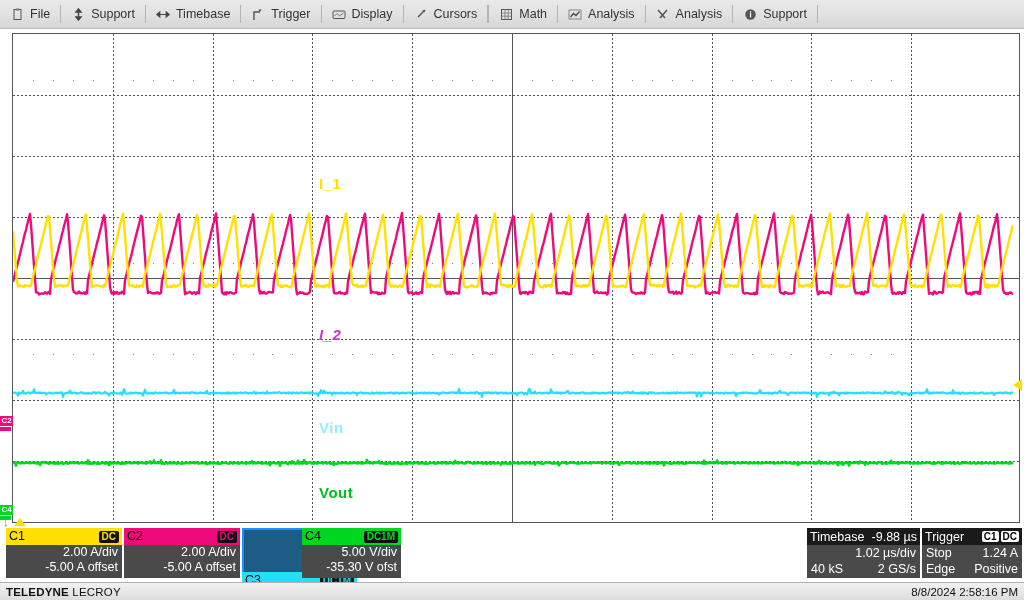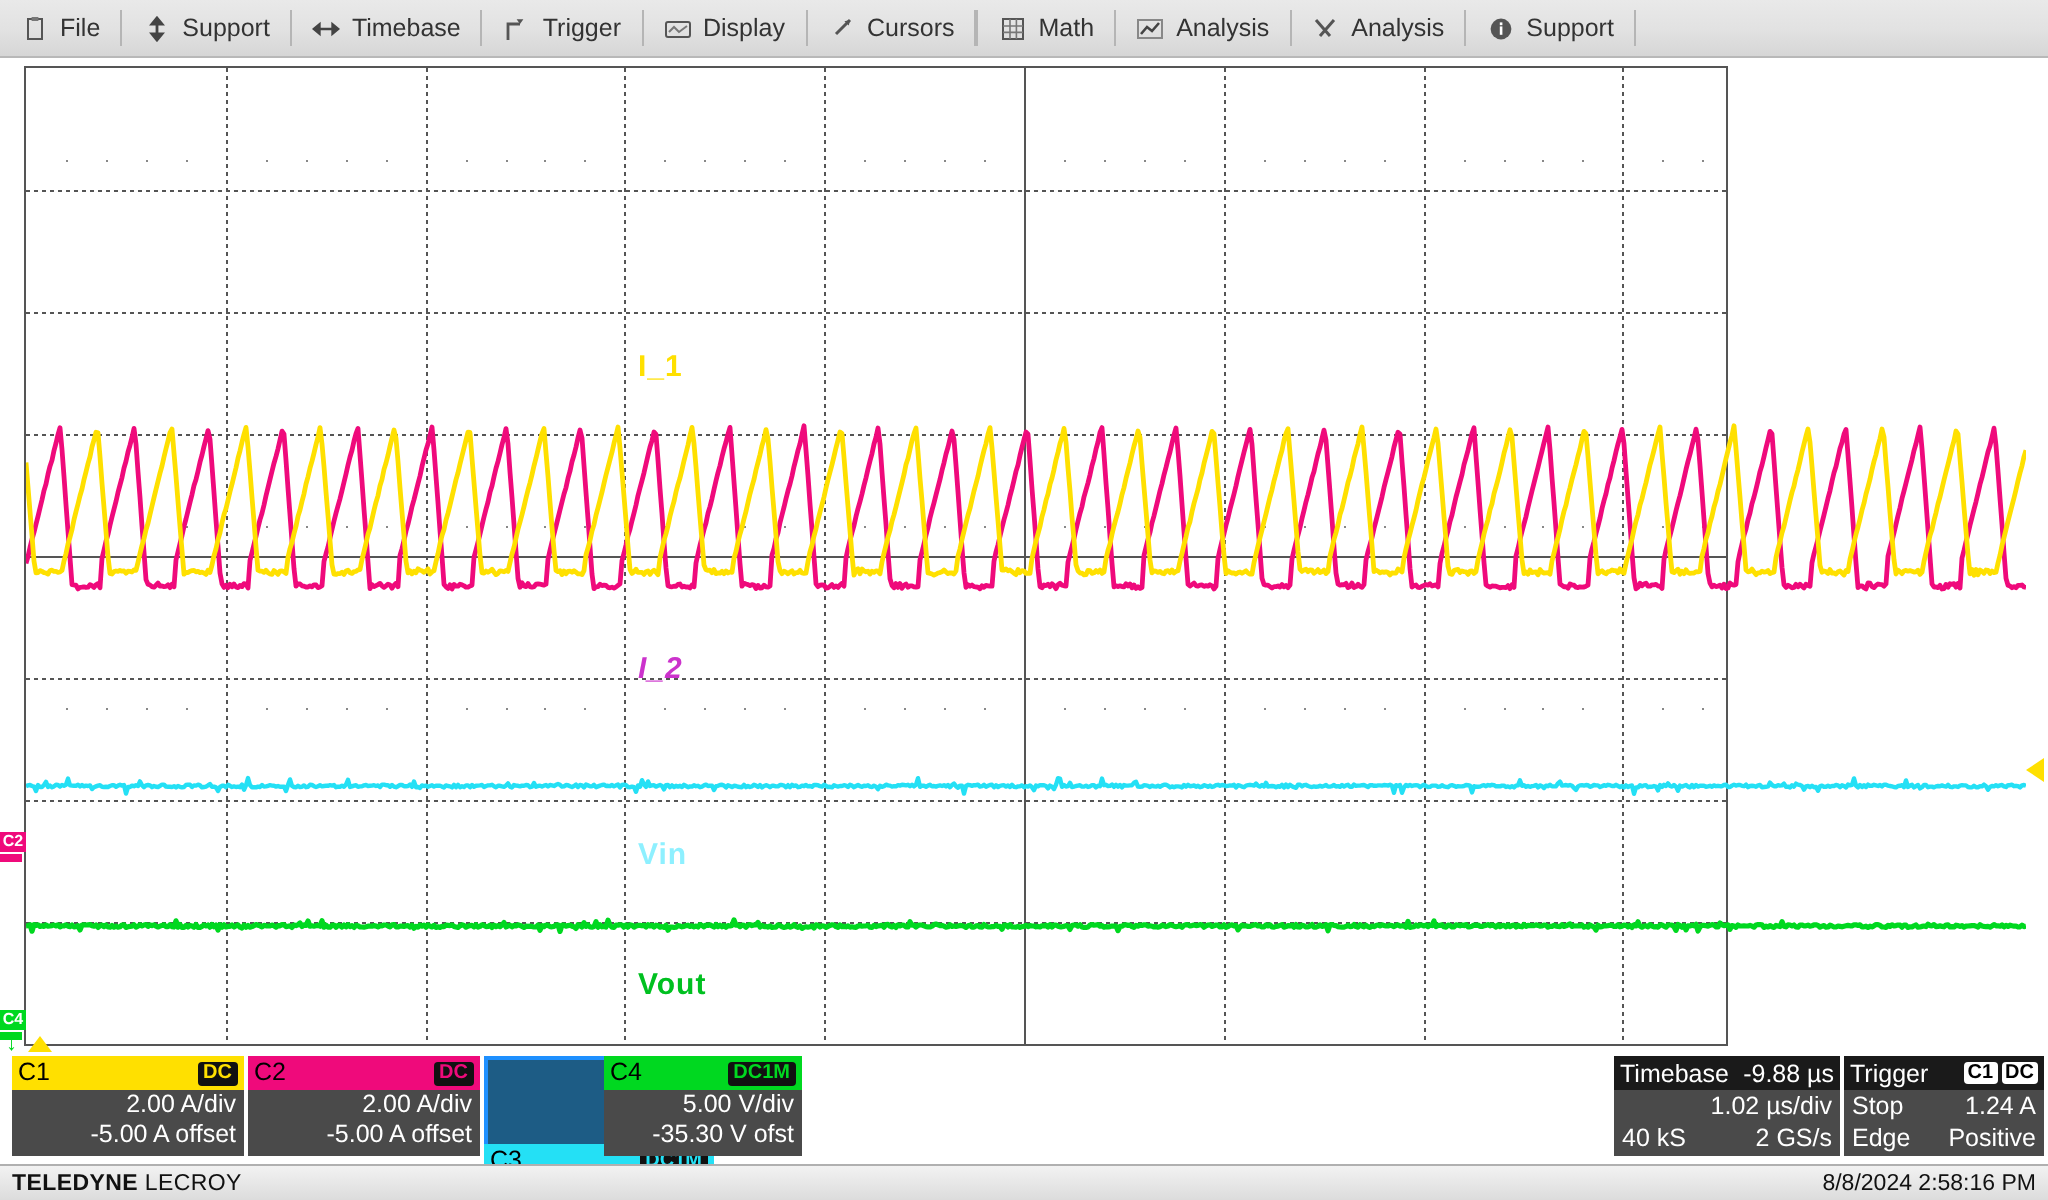--- a/index.html
+++ b/index.html
@@ -22,21 +22,21 @@
     display:flex;align-items:center;gap:6px;
     height:28px;padding:0 10px;
     font-size:12.5px;color:#333;white-space:nowrap;
   }
   .menu-sep{width:1px;height:18px;background:#b5b5b5;}
   .mi-ico{display:inline-flex;width:14px;height:14px;align-items:center;justify-content:center;color:#555;}
   .mi-ico svg{display:block;}
 
   
   .grid-wrap{
-    position:absolute;left:12px;top:33px;width:852px;height:490px;
+    position:absolute;left:12px;top:33px;width:1008px;height:490px;
     background:#ffffff;border:1px solid #555;box-sizing:border-box;
   }
   .grid-inner{position:absolute;inset:0;overflow:hidden;}
   .vline{position:absolute;top:0;bottom:0;width:1px;
     background-image:linear-gradient(to bottom,#555 50%,rgba(255,255,255,0) 0%);
     background-size:1px 4px;background-repeat:repeat-y;}
   .hline{position:absolute;left:0;right:0;height:1px;
     background-image:linear-gradient(to right,#555 50%,rgba(255,255,255,0) 0%);
     background-size:4px 1px;background-repeat:repeat-x;}
   .axis-v{position:absolute;top:0;bottom:0;width:1px;background:#555;}

